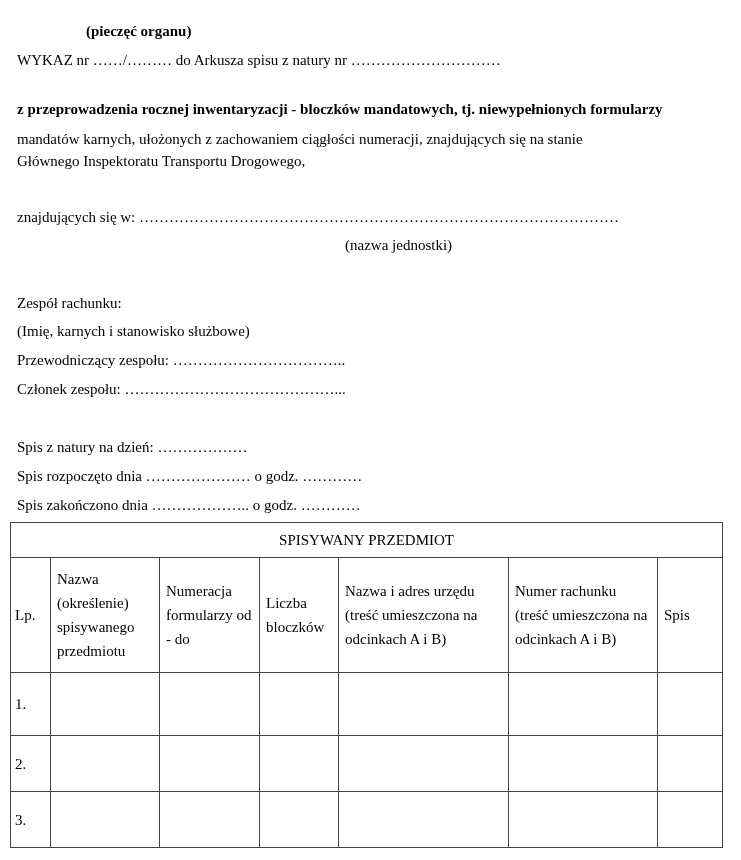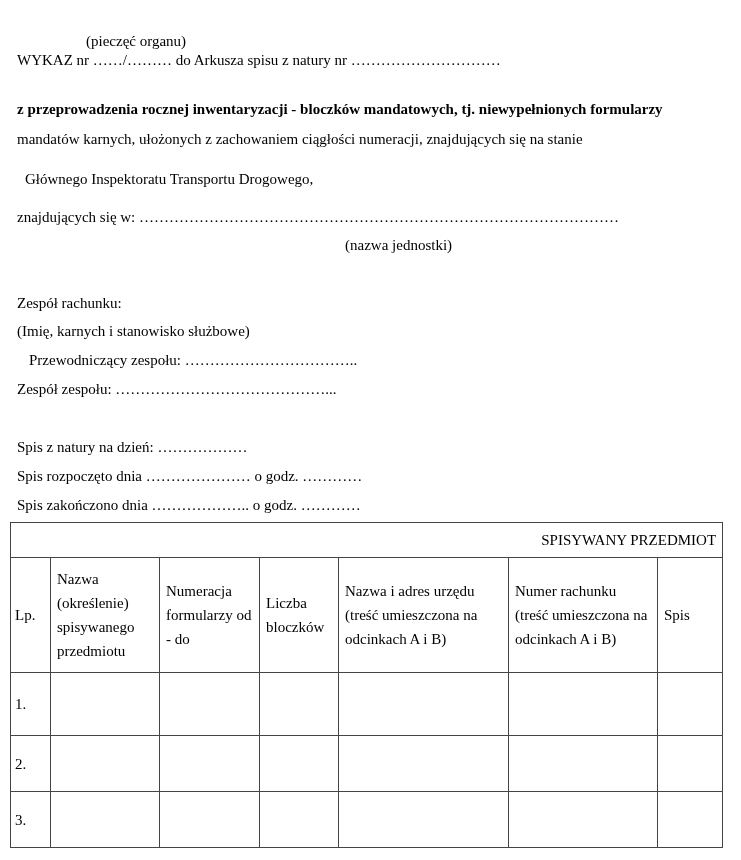--- a/index.html
+++ b/index.html
@@ -2,44 +2,44 @@
 <html><head>
 <meta charset="utf-8">
 <style>
   html, body { margin: 0; padding: 0; background: #ffffff; }
   body { width: 741px; height: 860px; position: relative; overflow: hidden;
          font-family: "Liberation Serif", serif; font-size: 15px; color: #000; }
   .line { position: absolute; white-space: nowrap; line-height: 18px; }
   table.inv { position: absolute; left: 10px; top: 522px; border-collapse: collapse;
               width: 712px; table-layout: fixed; font-family: "Liberation Serif", serif; font-size: 15px; }
   table.inv td { border: 1px solid #444; padding: 0 6px; vertical-align: middle; line-height: 24px; }
-  .title-cell { height: 34px; text-align: right; border-radius: 6px; }
+  .title-cell { height: 34px; text-align: center; border-radius: 6px; }
   .hdr td { height: 114px; }
   .r1 td { height: 62px; }
   .r2 td { height: 55px; }
   .r3 td { height: 55px; }
   .lp { padding-left: 4px !important; margin-left: 8px; }
 </style>
 </head>
 <body>
 
-<div class="line" style="left:86px; top:32px;">(pieczęć organu)</div>
+<div class="line" style="left:86px; top:22px;font-weight:bold;">(pieczęć organu)</div>
 <div class="line" style="left:17px; top:51px;">WYKAZ nr ……/……… do Arkusza spisu z natury nr …………………………</div>
 
 <div class="line" style="left:17px; top:100px;font-weight:bold;">z przeprowadzenia rocznej inwentaryzacji - bloczków mandatowych, tj. niewypełnionych formularzy</div>
 <div class="line" style="left:17px; top:130px;">mandatów karnych, ułożonych z zachowaniem ciągłości numeracji, znajdujących się na stanie</div>
-<div class="line" style="left:17px; top:170px;margin-left:8px;">Głównego Inspektoratu Transportu Drogowego,</div>
+<div class="line" style="left:17px; top:152px;">Głównego Inspektoratu Transportu Drogowego,</div>
 
 <div class="line" style="left:17px; top:208px;">znajdujących się w: ……………………………………………………………………………………</div>
 <div class="line" style="left:345px; top:236px;">(nazwa jednostki)</div>
 
 <div class="line" style="left:17px; top:294px;">Zespół rachunku:</div>
 <div class="line" style="left:17px; top:322px;">(Imię, karnych i stanowisko służbowe)</div>
-<div class="line" style="left:17px; top:351px;margin-left:12px;">Przewodniczący zespołu: ……………………………..</div>
-<div class="line" style="left:17px; top:380px;">Zespół zespołu: ……………………………………...</div>
+<div class="line" style="left:17px; top:351px;">Przewodniczący zespołu: ……………………………..</div>
+<div class="line" style="left:17px; top:380px;">Członek zespołu: ……………………………………...</div>
 
 <div class="line" style="left:17px; top:438px;">Spis z natury na dzień: ………………</div>
 <div class="line" style="left:17px; top:467px;">Spis rozpoczęto dnia ………………… o godz. …………</div>
 <div class="line" style="left:17px; top:496px;">Spis zakończono dnia ……………….. o godz. …………</div>
 
 <table class="inv">
   <colgroup>
     <col style="width:40px">
     <col style="width:109px">
     <col style="width:100px">

